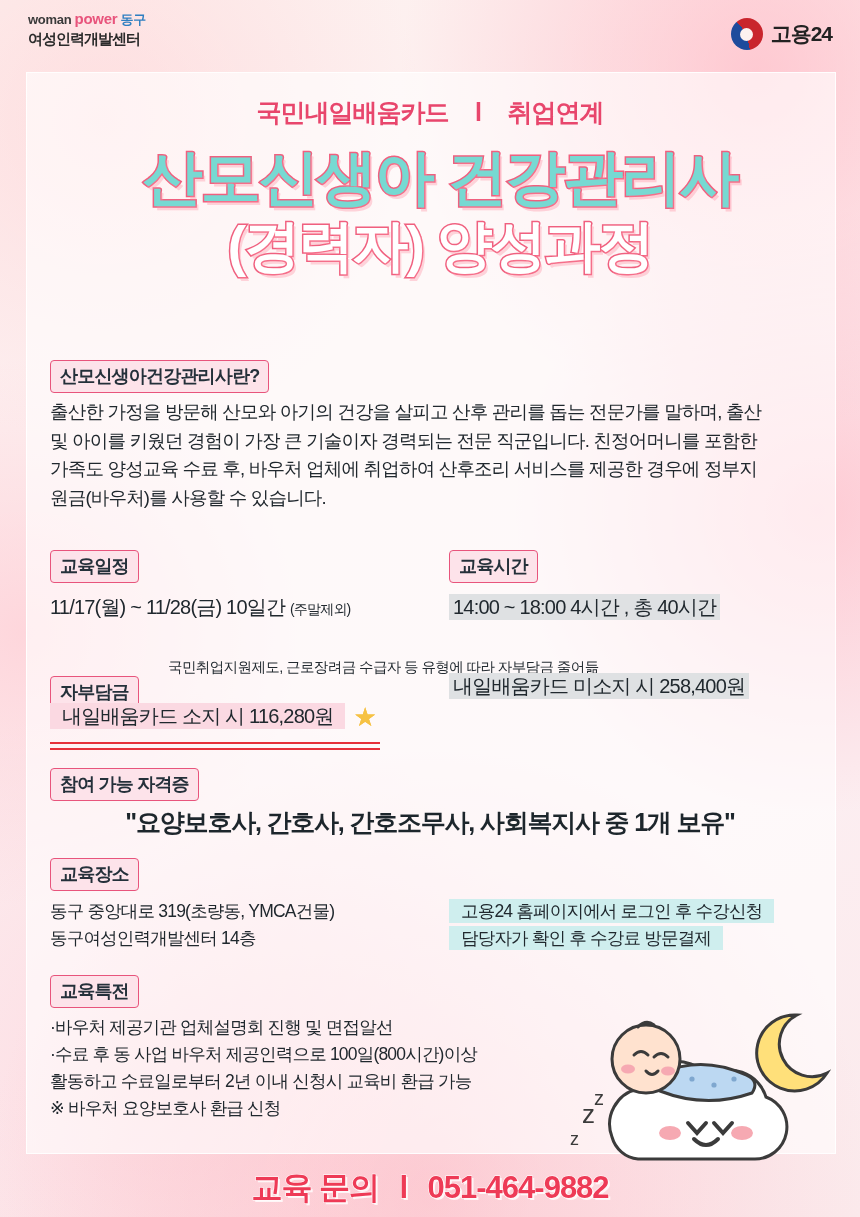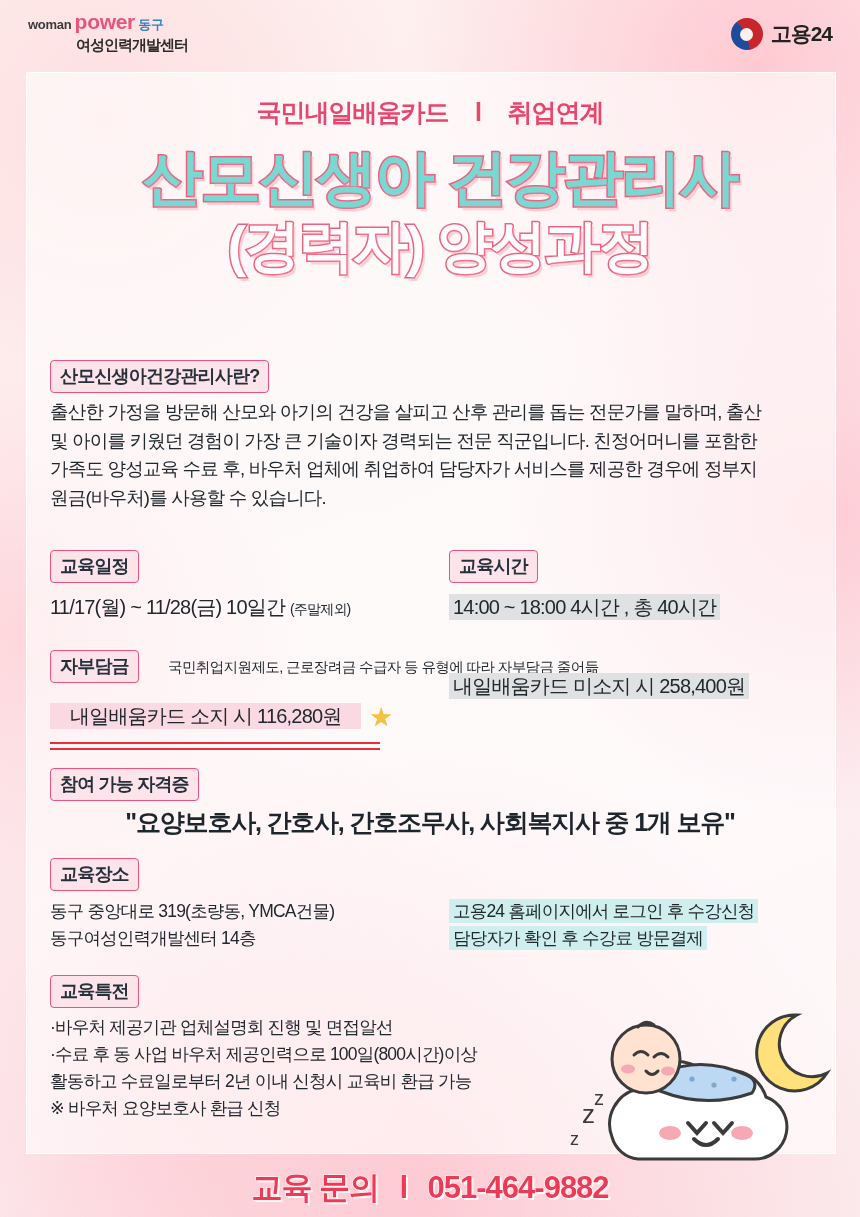--- a/index.html
+++ b/index.html
@@ -21,23 +21,23 @@
       radial-gradient(circle at 3% 52%, rgba(255,185,195,.45) 0%, rgba(255,185,195,0) 26%),
       radial-gradient(circle at 50% 98%, rgba(255,160,175,.40) 0%, rgba(255,160,175,0) 35%),
       radial-gradient(circle at 20% 88%, rgba(255,190,200,.40) 0%, rgba(255,190,200,0) 30%),
       linear-gradient(160deg,#fdf1ef 0%, #fdeef0 40%, #fceef1 70%, #fbeaec 100%);
   }
 
   
   .header{position:absolute;top:0;left:0;right:0;height:72px;}
   .logo-left{position:absolute;left:28px;top:10px;line-height:1.15;}
   .logo-left .l1{font-size:13px;font-weight:bold;color:#3a3a3a;letter-spacing:-.3px;}
-  .logo-left .l1 .pink{color:#e8547c;font-size:21px;}
+  .logo-left .l1 .pink{color:#e8547c;font-size:15px;}
   .logo-left .l1 .blue{color:#2f7fc1;}
-  .logo-left .l2{font-size:15px;font-weight:bold;color:#2b2b2b;letter-spacing:-1px;margin-top:2px;margin-left:48px;}
+  .logo-left .l2{font-size:15px;font-weight:bold;color:#2b2b2b;letter-spacing:-1px;margin-top:2px;}
   .logo-right{position:absolute;right:28px;top:18px;display:flex;align-items:center;gap:8px;justify-content:flex-end;}
   .gov-mark{width:32px;height:32px;border-radius:50%;
     background:conic-gradient(from 20deg,#c9252d 0deg 150deg,#1e4b9c 150deg 300deg,#c9252d 300deg 360deg);
     position:relative;}
   .gov-mark:after{content:"";position:absolute;left:50%;top:50%;width:13px;height:13px;margin:-6.5px 0 0 -6.5px;border-radius:50%;background:#fdf1ef;}
   .logo-right .txt{font-size:21px;font-weight:bold;color:#222;letter-spacing:-1px;}
 
   
   .card{
     position:absolute;left:26px;top:72px;width:808px;height:1080px;
@@ -64,40 +64,40 @@
     -webkit-text-stroke:3px #f0607f;
     paint-order:stroke fill;
     text-shadow:3px 4px 0 rgba(255,140,160,.35);
   }
 
   
   .chip{
     display:inline-block;padding:3px 9px 4px;border:1.6px solid #e8547c;border-radius:4px;
     background:#fde3ea;color:#24303a;font-size:18px;font-weight:bold;letter-spacing:-.8px;
   }
-  .hl-pink{background:#fbd9e2;padding:2px 20px;text-align:center;}
+  .hl-pink{background:#fbd9e2;padding:2px 12px;text-align:center;}
   .hl-gray{background:#dfe1e3;padding:2px 4px;}
-  .hl-mint{background:#cfeeee;padding:2px 4px;}
+  .hl-mint{background:#cfeeee;padding:2px 12px;}
 
   .sec{position:absolute;left:50px;}
   .body-txt{font-size:18.5px;color:#20282e;line-height:1.55;letter-spacing:-.8px;}
 
   
   #intro-label{top:360px;}
   #intro-text{top:398px;width:720px;}
 
   
   #sched-label{top:550px;}
   #sched-text{top:592px;font-size:20px;}
   #sched-text .small{font-size:14px;margin-top:28px;}
   #time-label{left:449px;top:550px;font-family:Liberation Serif, serif;}
   #time-text{left:449px;top:592px;font-size:20px;}
 
   
-  #fee-label{top:650px;border-radius:6px;}
+  #fee-label{top:676px;border-radius:6px;}
   #fee-note{left:168px;top:658px;font-size:14.5px;color:#232b31;letter-spacing:-.6px;}
   #fee-a{top:697px;font-size:20px;}
   #fee-a .underline{display:block;width:330px;height:0;border-top:2px solid #e6303a;margin-top:5px;}
   #fee-a .underline.two{margin-top:4px;}
   #fee-b{left:449px;top:671px;font-size:20px;}
   .star{display:inline-block;color:#f6c244;font-size:26px;vertical-align:-3px;margin-left:8px;
         text-shadow:0 0 0 #f6c244;}
 
   
   #lic-label{top:768px;}
@@ -151,21 +151,21 @@
   </div>
 
   <div class="bigtitle">
     <div class="line1">산모신생아 건강관리사</div>
     <div class="line2">(경력자) 양성과정</div>
   </div>
 
   <div class="sec" id="intro-label">
     <span class="chip">산모신생아건강관리사란?</span>
   </div>
-  <div class="sec body-txt" id="intro-text">출산한 가정을 방문해 산모와 아기의 건강을 살피고 산후 관리를 돕는 전문가를 말하며, 출산 및 아이를 키웠던 경험이 가장 큰 기술이자 경력되는 전문 직군입니다. 친정어머니를 포함한 가족도 양성교육 수료 후, 바우처 업체에 취업하여 담당자가 서비스를 제공한 경우에 정부지원금(바우처)를 사용할 수 있습니다.</div>
+  <div class="sec body-txt" id="intro-text">출산한 가정을 방문해 산모와 아기의 건강을 살피고 산후 관리를 돕는 전문가를 말하며, 출산 및 아이를 키웠던 경험이 가장 큰 기술이자 경력되는 전문 직군입니다. 친정어머니를 포함한 가족도 양성교육 수료 후, 바우처 업체에 취업하여 산후조리 서비스를 제공한 경우에 정부지원금(바우처)를 사용할 수 있습니다.</div>
 
   <div class="sec" id="sched-label">
     <span class="chip">교육일정</span>
   </div>
   <div class="sec body-txt" id="sched-text">
     <span>11/17(월) ~ 11/28(금)  10일간</span>
     <span class="small">(주말제외)</span>
   </div>
 
   <div class="sec" id="time-label">

